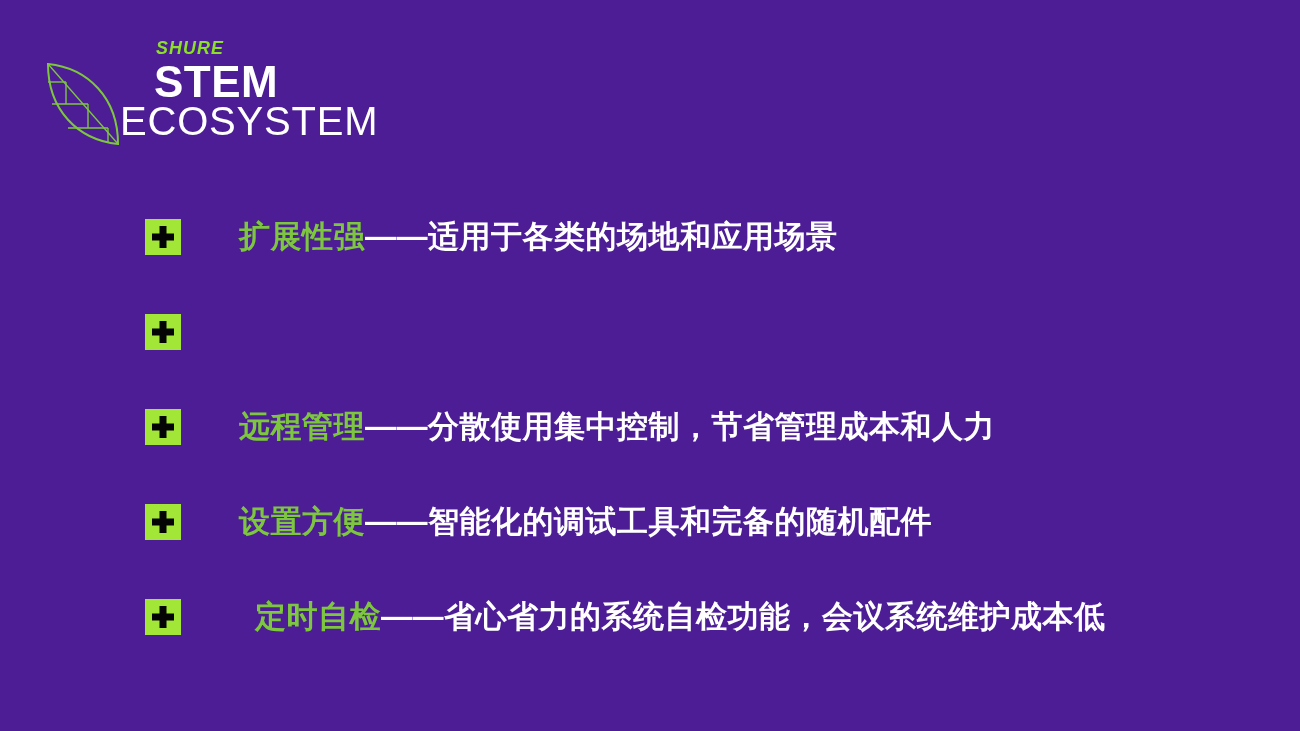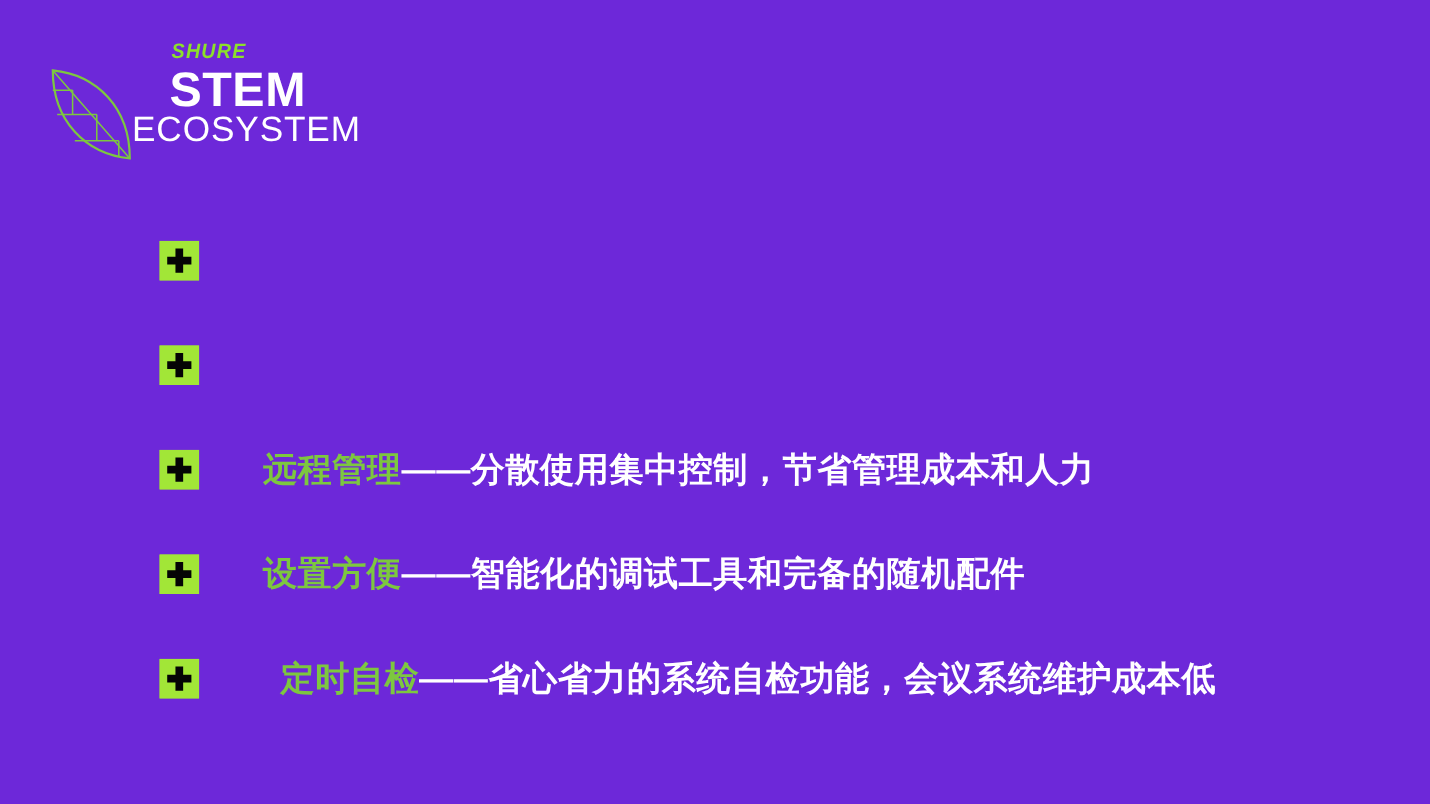--- a/index.html
+++ b/index.html
@@ -9,21 +9,21 @@
     background: #000000;
   }
   body {
     font-family: "Liberation Sans", "DejaVu Sans", sans-serif;
   }
 
   .slide {
     position: relative;
     width: 1300px;
     height: 731px;
-    background: #6d28d9;
+    background: #4c1d95;
     overflow: hidden;
   }
 
   
   .logo-block {
     position: absolute;
     left: 42px;
     top: 38px;
     width: 330px;
     height: 112px;
@@ -59,21 +59,21 @@
     color: #ffffff;
     font-size: 44px;
     font-weight: bold;
     letter-spacing: 0.5px;
     line-height: 0.98;
     margin-left: 34px;
   }
   .ecosystem-word {
     display: block;
     color: #ffffff;
-    font-size: 32px;
+    font-size: 40px;
     font-weight: 300;
     letter-spacing: 0.8px;
     line-height: 1.02;
     margin-left: 0px;
     margin-top: -2px;
   }
 
   
   .bullet-list {
     position: absolute;
@@ -152,20 +152,21 @@
 
   <div class="bullet-list">
 
     <div class="bullet-row">
       <span class="bullet-icon">
         <svg viewBox="0 0 36 36" xmlns="http://www.w3.org/2000/svg">
           <rect x="0" y="0" width="36" height="36" fill="#A2E637"></rect>
           <path d="M14.5 7 h7 v7.5 h7.5 v7 h-7.5 v7.5 h-7 v-7.5 h-7.5 v-7 h7.5 z" fill="#050505"></path>
         </svg>
       </span>
+      <span class="bullet-text"><span class="kw">扩展性强</span><span class="dash">——</span><span class="desc">适用于各类的场地和应用场景</span></span>
     </div>
 
     <div class="bullet-row">
       <span class="bullet-icon">
         <svg viewBox="0 0 36 36" xmlns="http://www.w3.org/2000/svg">
           <rect x="0" y="0" width="36" height="36" fill="#A2E637"></rect>
           <path d="M14.5 7 h7 v7.5 h7.5 v7 h-7.5 v7.5 h-7 v-7.5 h-7.5 v-7 h7.5 z" fill="#050505"></path>
         </svg>
       </span>
     </div>

